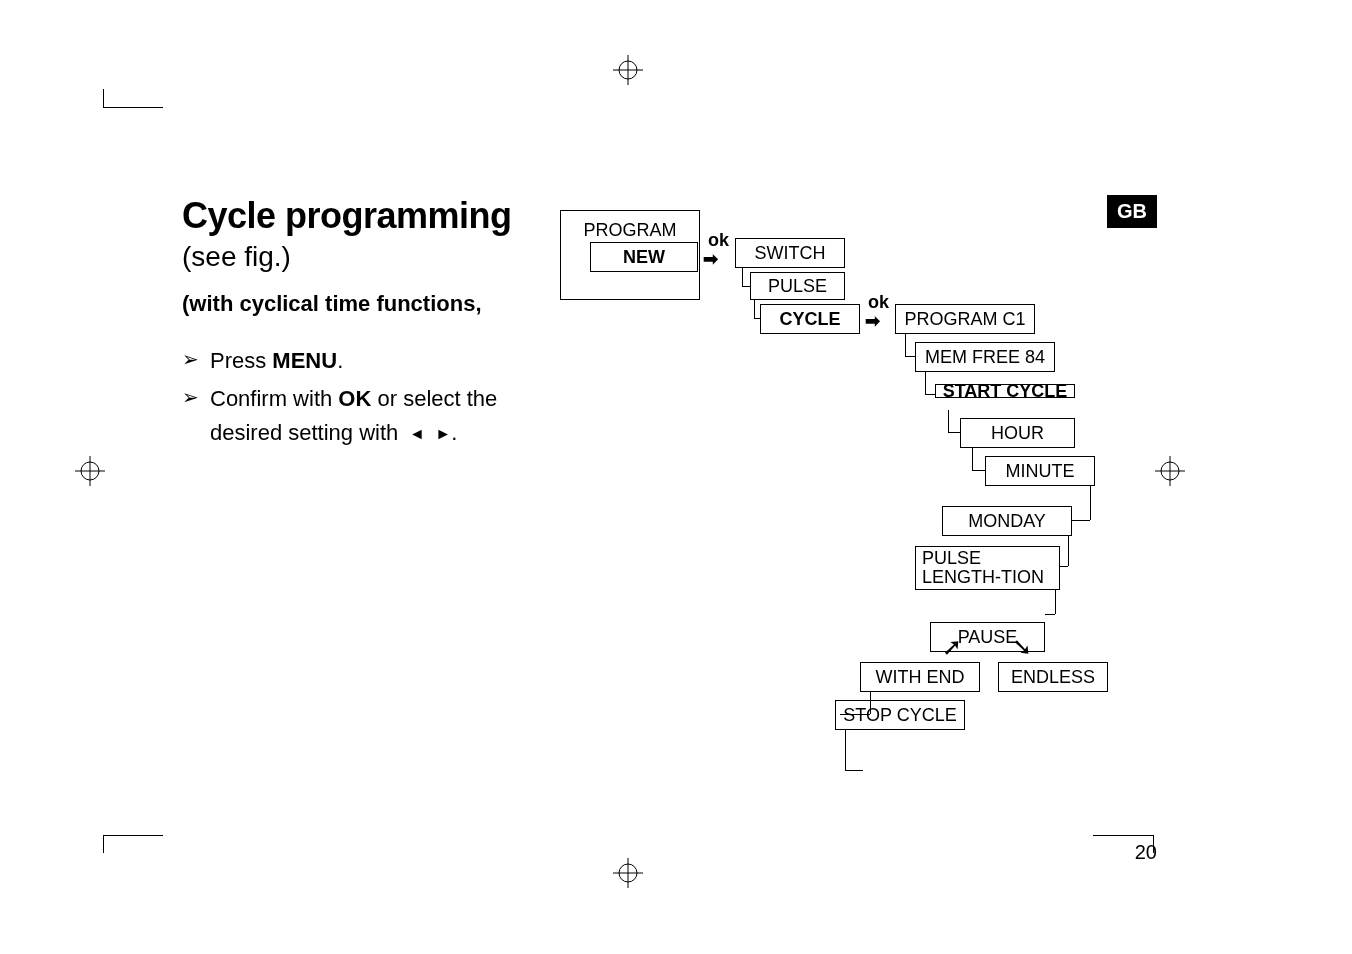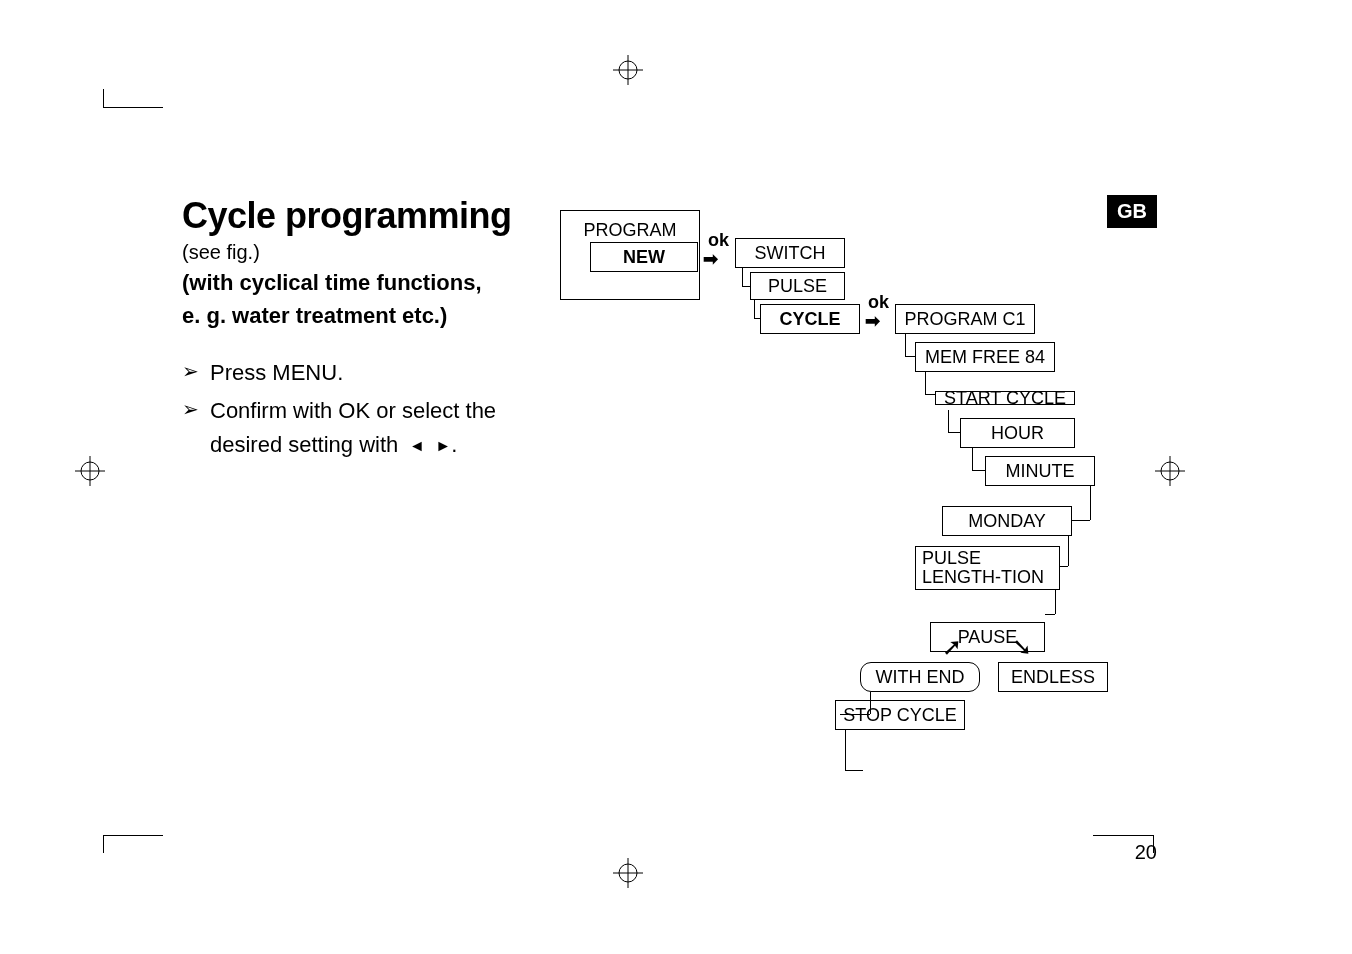--- a/index.html
+++ b/index.html
@@ -44,22 +44,22 @@
     top: 195px;
     width: 370px;
   }
   .title {
     font-size: 36px;
     font-weight: bold;
     margin-bottom: 4px;
     letter-spacing: -0.5px;
   }
   .subtitle {
-    font-size: 20px;
-    margin-bottom: 2px;
+    font-size: 28px;
+    margin-bottom: 14px;
   }
   .desc {
     font-size: 22px;
     line-height: 1.5;
     margin-bottom: 24px;
     font-weight: bold;
   }
   ul.bullets {
     list-style: none;
     padding: 0;
@@ -72,21 +72,21 @@
     line-height: 1.55;
     margin-bottom: 4px;
   }
   ul.bullets li::before {
     content: "➢";
     position: absolute;
     left: 0;
     top: 0;
     font-size: 20px;
   }
-  .bold { font-weight: normal; }
+  .bold { font-weight: bold; }
   .arrow-glyph {
     display: inline-block;
     font-size: 16px;
     vertical-align: middle;
   }
   
   .badge {
     position: absolute;
     right: 195px;
     top: 195px;
@@ -190,21 +190,20 @@
   <div class="crop" style="left:1093px;top:835px;width:60px;height:1px;"></div>
   <div class="crop" style="left:1153px;top:835px;width:1px;height:18px;"></div>
 
   <div class="badge">GB</div>
 
   <div class="content-left">
     <div class="title">Cycle programming</div>
     <div class="subtitle">(see fig.)</div>
     <div class="desc">
       <span>(with cyclical time functions,</span><br>
-      <span>e. g. water treatment etc.)</span>
     </div>
     <ul class="bullets">
       <li>
         <span>Press </span><span class="bold">MENU</span><span>.</span>
       </li>
       <li>
         <span>Confirm with </span><span class="bold">OK</span><span> or select the desired setting with</span>
         <span class="arrow-glyph">&nbsp;◄</span>
         <span class="arrow-glyph">&nbsp;►</span><span>.</span>
       </li>
@@ -227,42 +226,42 @@
     <div class="line" style="left:194px;top:90px;width:1px;height:18px;"></div>
     <div class="line" style="left:194px;top:108px;width:6px;height:1px;"></div>
 
     <div class="label" style="left:308px;top:82px;">ok</div>
     <div class="arrow" style="left:305px;top:100px;">➡</div>
 
     <div class="node" style="left:335px;top:94px;width:140px;height:30px;">PROGRAM C1</div>
     <div class="node" style="left:355px;top:132px;width:140px;height:30px;">MEM FREE 84</div>
     <div class="line" style="left:345px;top:124px;width:1px;height:22px;"></div>
     <div class="line" style="left:345px;top:146px;width:10px;height:1px;"></div>
-    <div class="node" style="left:375px;top:181px;width:140px;height:14px;">START CYCLE</div>
+    <div class="node" style="left:375px;top:174px;width:140px;height:14px;font-weight:bold;">START CYCLE</div>
     <div class="line" style="left:365px;top:162px;width:1px;height:22px;"></div>
     <div class="line" style="left:365px;top:184px;width:10px;height:1px;"></div>
     <div class="node" style="left:400px;top:208px;width:115px;height:30px;">HOUR</div>
     <div class="line" style="left:388px;top:200px;width:1px;height:22px;"></div>
     <div class="line" style="left:388px;top:222px;width:12px;height:1px;"></div>
     <div class="node" style="left:425px;top:246px;width:110px;height:30px;">MINUTE</div>
     <div class="line" style="left:412px;top:238px;width:1px;height:22px;"></div>
     <div class="line" style="left:412px;top:260px;width:13px;height:1px;"></div>
     <div class="node" style="left:382px;top:296px;width:130px;height:30px;">MONDAY</div>
     <div class="line" style="left:530px;top:276px;width:1px;height:34px;"></div>
     <div class="line" style="left:512px;top:310px;width:18px;height:1px;"></div>
     <div class="node" style="left:355px;top:336px;width:145px;height:44px;justify-content:flex-start;text-align:left;padding-left:6px;">PULSE LENGTH-TION</div>
     <div class="line" style="left:508px;top:326px;width:1px;height:30px;"></div>
     <div class="line" style="left:500px;top:356px;width:8px;height:1px;"></div>
     <div class="node" style="left:370px;top:390px;width:115px;height:30px;margin-top:22px;">PAUSE</div>
     <div class="line" style="left:495px;top:380px;width:1px;height:24px;"></div>
     <div class="line" style="left:485px;top:404px;width:10px;height:1px;"></div>
 
     <div class="diag-arrow" style="left:382px;top:423px;transform:rotate(0deg);">➚</div>
     <div class="diag-arrow" style="left:452px;top:423px;">➘</div>
-    <div class="node" style="left:300px;top:452px;width:120px;height:30px;border-radius:11px;">WITH END</div>
+    <div class="node" style="left:300px;top:452px;width:120px;height:30px;">WITH END</div>
     <div class="node" style="left:438px;top:452px;width:110px;height:30px;">ENDLESS</div>
     <div class="node" style="left:275px;top:490px;width:130px;height:30px;">STOP CYCLE</div>
     <div class="line" style="left:310px;top:482px;width:1px;height:22px;"></div>
     <div class="line" style="left:280px;top:504px;width:30px;height:1px;"></div>
     <div class="line" style="left:285px;top:520px;width:1px;height:40px;"></div>
     <div class="line" style="left:285px;top:560px;width:18px;height:1px;"></div>
   </div>
 
   <div class="pagenum">20</div>
 </div>

